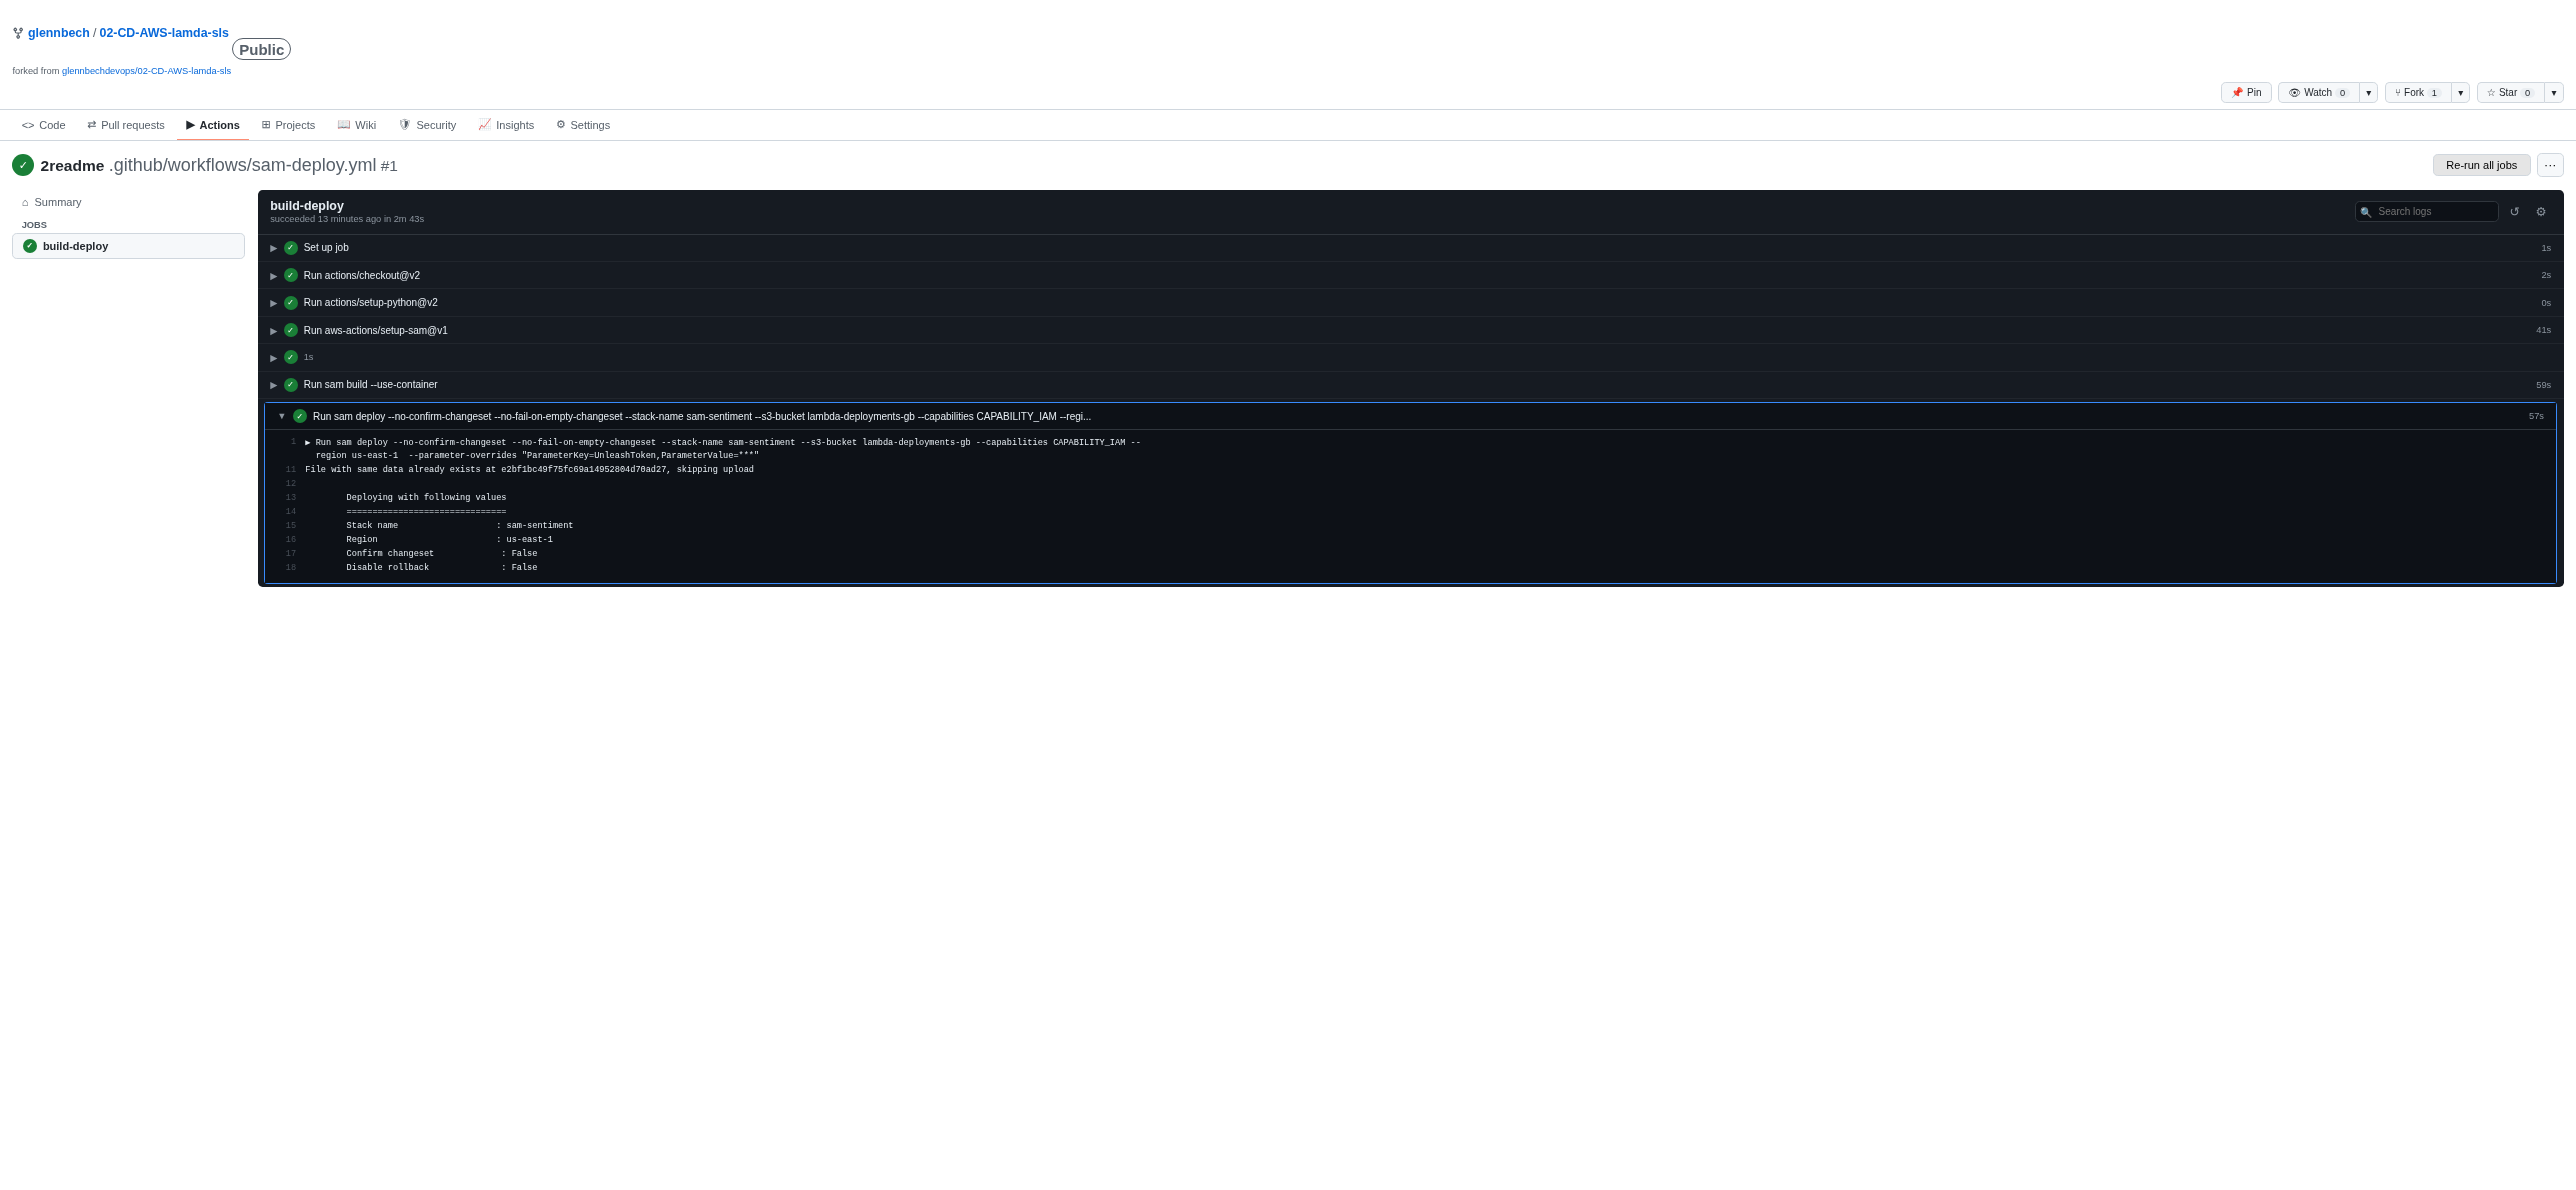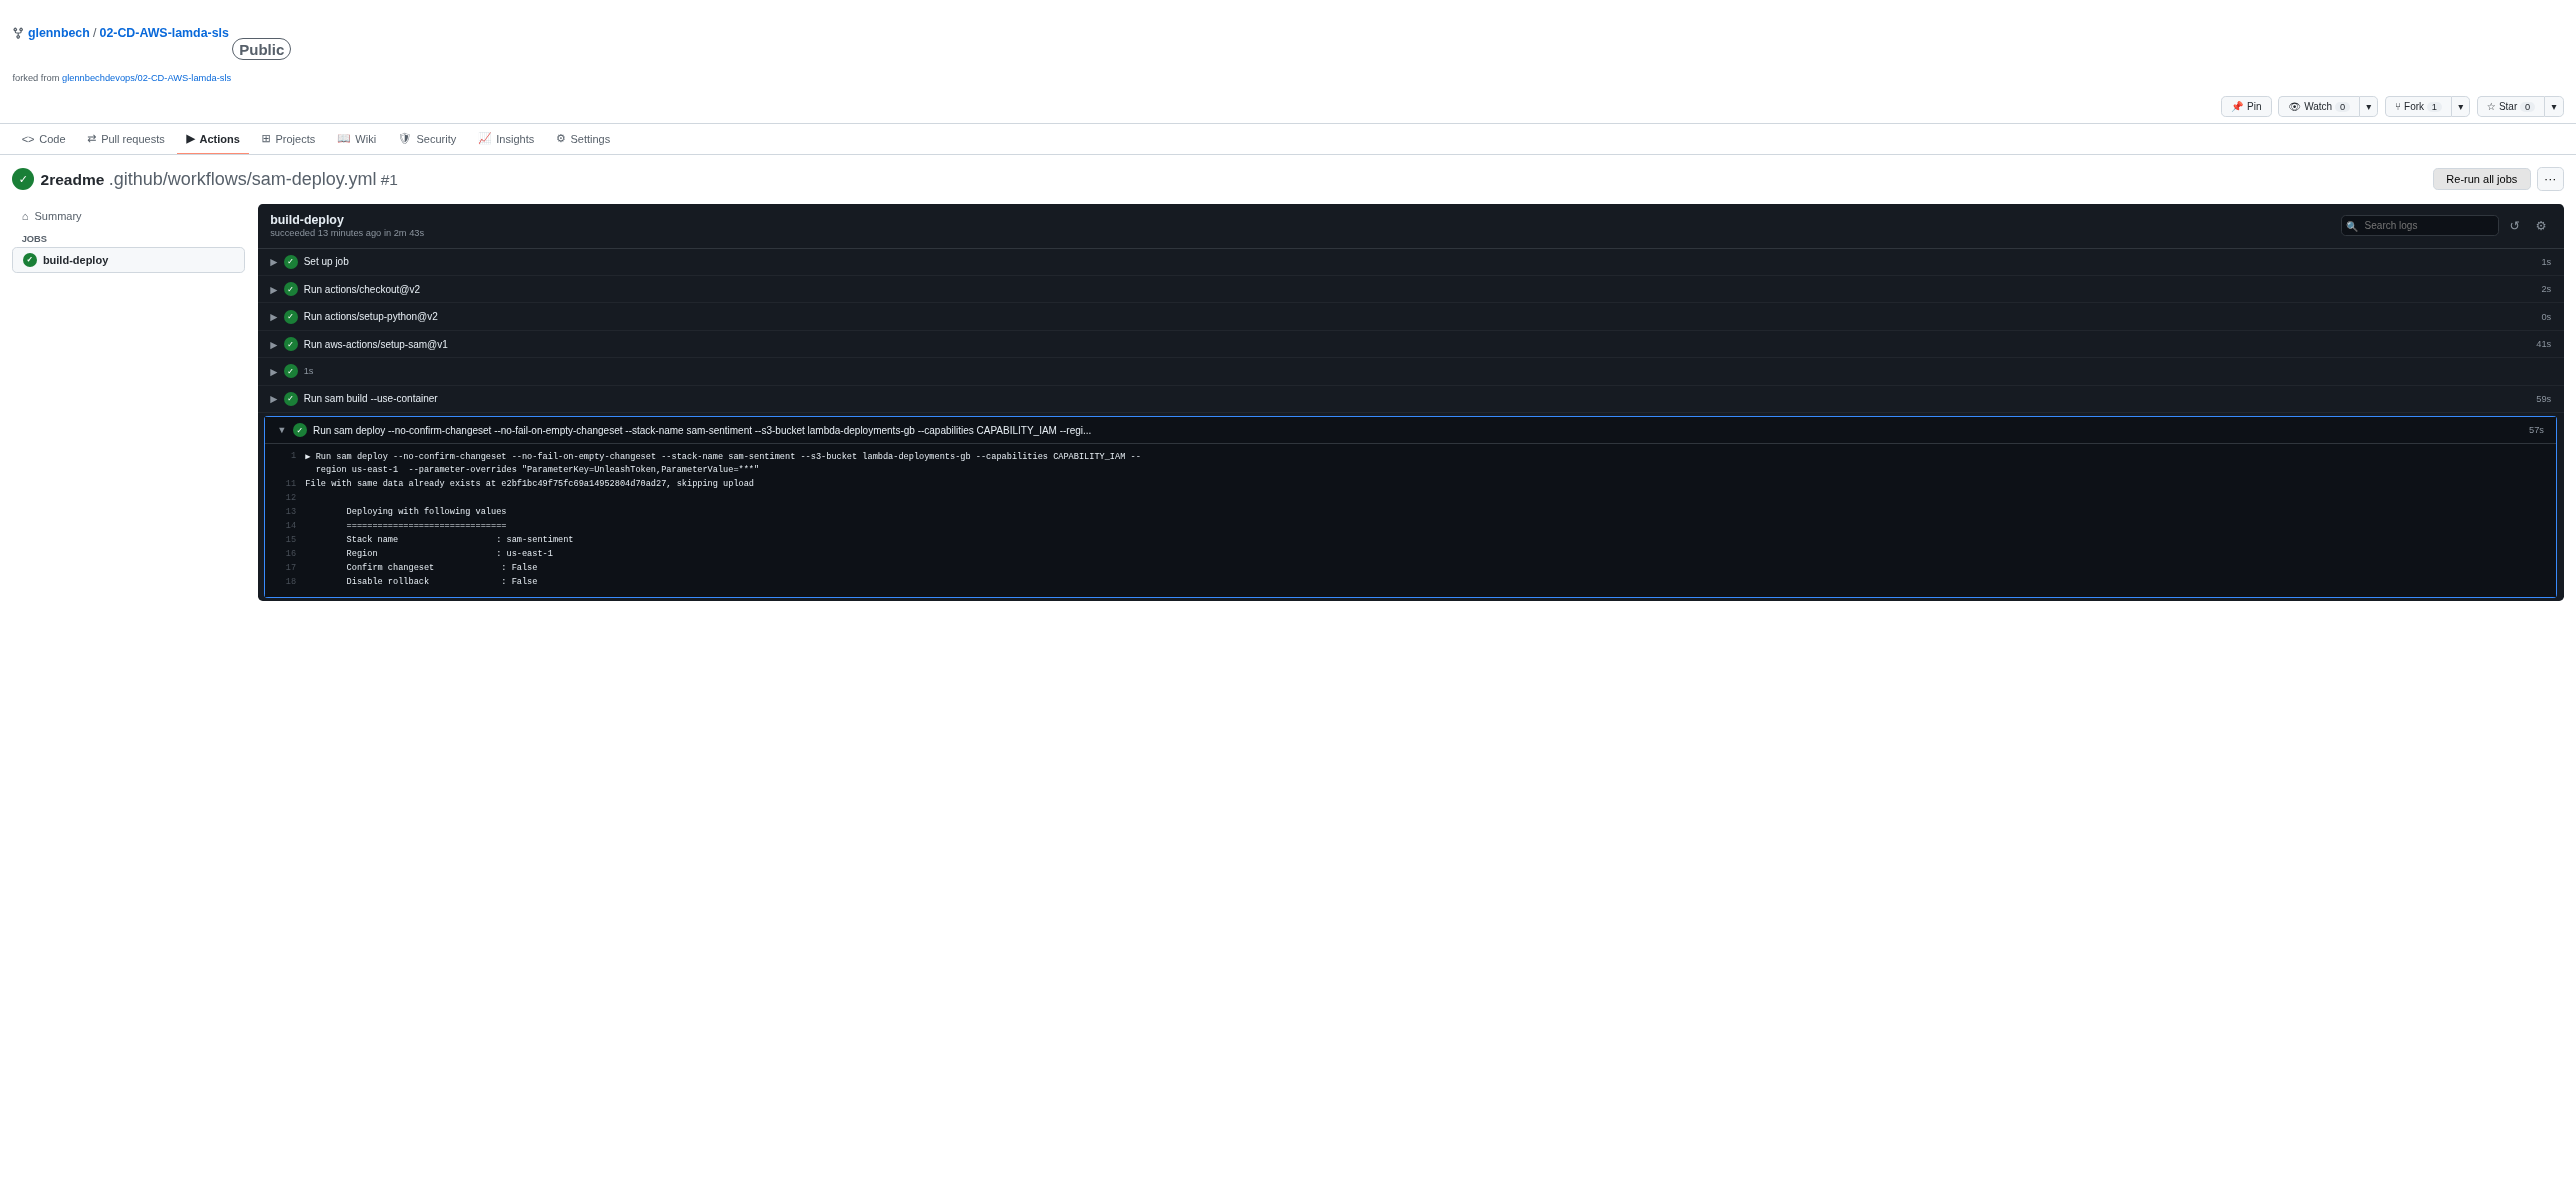--- a/index.html
+++ b/index.html
@@ -4,21 +4,21 @@
   <style>
     * { box-sizing: border-box; margin: 0; padding: 0; }
     body { font-family: -apple-system, BlinkMacSystemFont, 'Segoe UI', Helvetica, Arial, sans-serif; font-size: 11px; color: #24292f; background: #fff; }
 
     
     .top-bar {
       display: flex;
       align-items: center;
       padding: 6.2px 12.4px;
       border-bottom: 0.8px solid #d0d7de;
-      gap: 13px;
+      gap: 6px;
       flex-wrap: wrap;
       justify-content: space-between;
     }
     .repo-path {
       display: flex;
       align-items: center;
       gap: 3.1px;
       font-size: 12.4px;
       font-weight: 600;
     }
@@ -229,21 +229,21 @@
       align-items: center;
       gap: 6.2px;
     }
     .search-logs-input {
       background: #0d1117;
       border: 0.8px solid #30363d;
       border-radius: 4.7px;
       color: #8b949e;
       font-size: 10px;
       padding: 3.9px 7.8px 3.9px 23px;
-      width: 158px;
+      width: 144px;
       outline: none;
     }
     .search-logs-wrapper {
       position: relative;
     }
     .search-icon-inner {
       position: absolute;
       left: 6.2px;
       top: 50%;
       transform: translateY(-50%);

